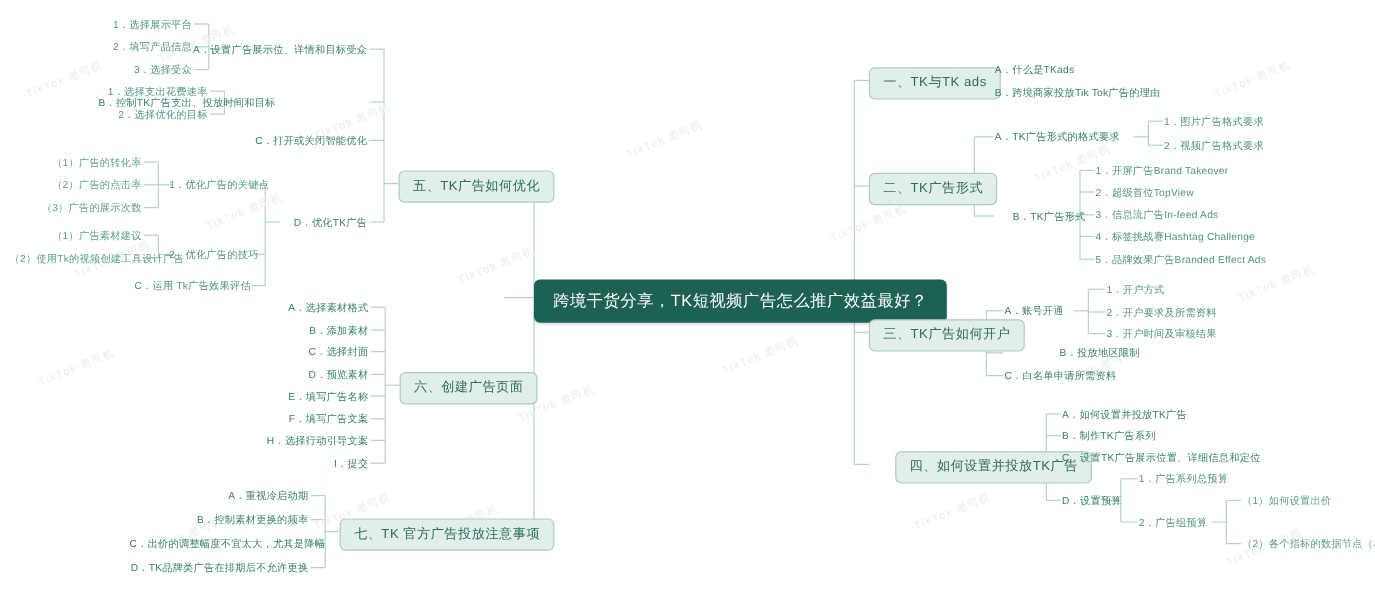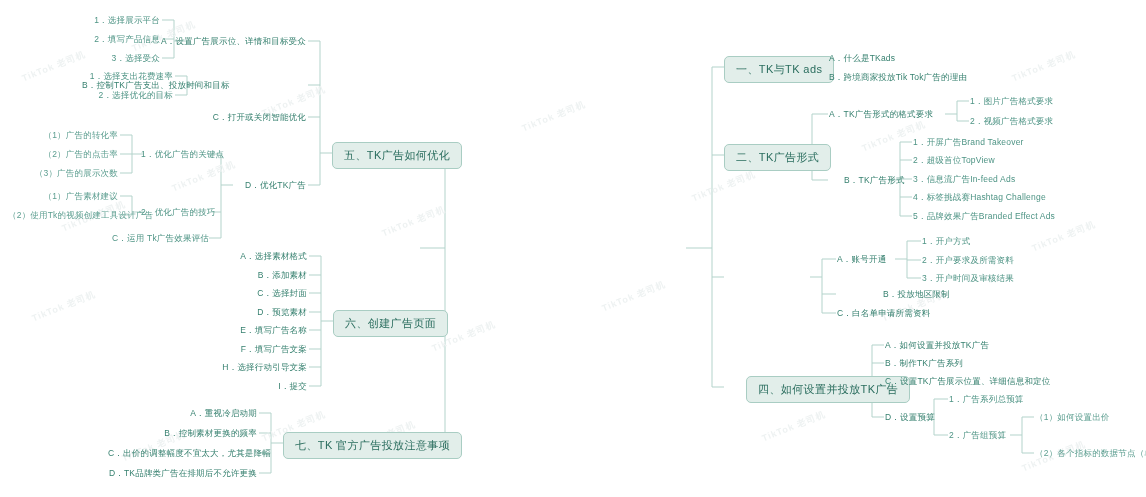--- a/index.html
+++ b/index.html
@@ -206,36 +206,38 @@
   <div class="wm" style="left:690px;top:180px;">TikTok 老司机</div>
   <div class="wm" style="left:760px;top:420px;">TikTok 老司机</div>
   <div class="wm" style="left:860px;top:130px;">TikTok 老司机</div>
   <div class="wm" style="left:880px;top:300px;">TikTok 老司机</div>
   <div class="wm" style="left:1010px;top:60px;">TikTok 老司机</div>
   <div class="wm" style="left:1030px;top:230px;">TikTok 老司机</div>
   <div class="wm" style="left:1020px;top:450px;">TikTok 老司机</div>
   <div class="wm" style="left:60px;top:210px;">TikTok 老司机</div>
   <div class="wm" style="left:350px;top:430px;">TikTok 老司机</div>
 
+  <div class="node root" style="left:445px;top:233px;">跨境干货分享，TK短视频广告怎么推广效益最好？</div>
 
   <div class="node l1" style="left:724px;top:56px;">一、TK与TK ads</div>
   <div class="node leaf l2" style="left:829px;top:54px;">A．什么是TKads</div>
   <div class="node leaf l2" style="left:829px;top:73px;">B．跨境商家投放Tik Tok广告的理由</div>
 
   <div class="node l1" style="left:724px;top:144px;">二、TK广告形式</div>
   <div class="node leaf l2" style="left:829px;top:110px;">A．TK广告形式的格式要求</div>
   <div class="node leaf l3" style="left:970px;top:97px;">1．图片广告格式要求</div>
   <div class="node leaf l3" style="left:970px;top:117px;">2．视频广告格式要求</div>
   <div class="node leaf l2" style="left:844px;top:176px;">B．TK广告形式</div>
   <div class="node leaf l3" style="left:913px;top:138px;">1．开屏广告Brand Takeover</div>
   <div class="node leaf l3" style="left:913px;top:156px;">2．超级首位TopView</div>
   <div class="node leaf l3" style="left:913px;top:175px;">3．信息流广告In-feed Ads</div>
   <div class="node leaf l3" style="left:913px;top:193px;">4．标签挑战赛Hashtag Challenge</div>
   <div class="node leaf l3" style="left:913px;top:212px;">5．品牌效果广告Branded Effect Ads</div>
 
+  <div class="node l1" style="left:724px;top:266px;">三、TK广告如何开户</div>
   <div class="node leaf l2" style="left:837px;top:255px;">A．账号开通</div>
   <div class="node leaf l3" style="left:922px;top:237px;">1．开户方式</div>
   <div class="node leaf l3" style="left:922px;top:256px;">2．开户要求及所需资料</div>
   <div class="node leaf l3" style="left:922px;top:274px;">3．开户时间及审核结果</div>
   <div class="node leaf l2" style="left:837px;top:290px;padding-left:46px;">B．投放地区限制</div>
   <div class="node leaf l2" style="left:837px;top:309px;">C．白名单申请所需资料</div>
 
   <div class="node l1" style="left:724px;top:376px;margin-left:22px;">四、如何设置并投放TK广告</div>
   <div class="node leaf l2" style="left:885px;top:341px;">A．如何设置并投放TK广告</div>
   <div class="node leaf l2" style="left:885px;top:359px;">B．制作TK广告系列</div>

